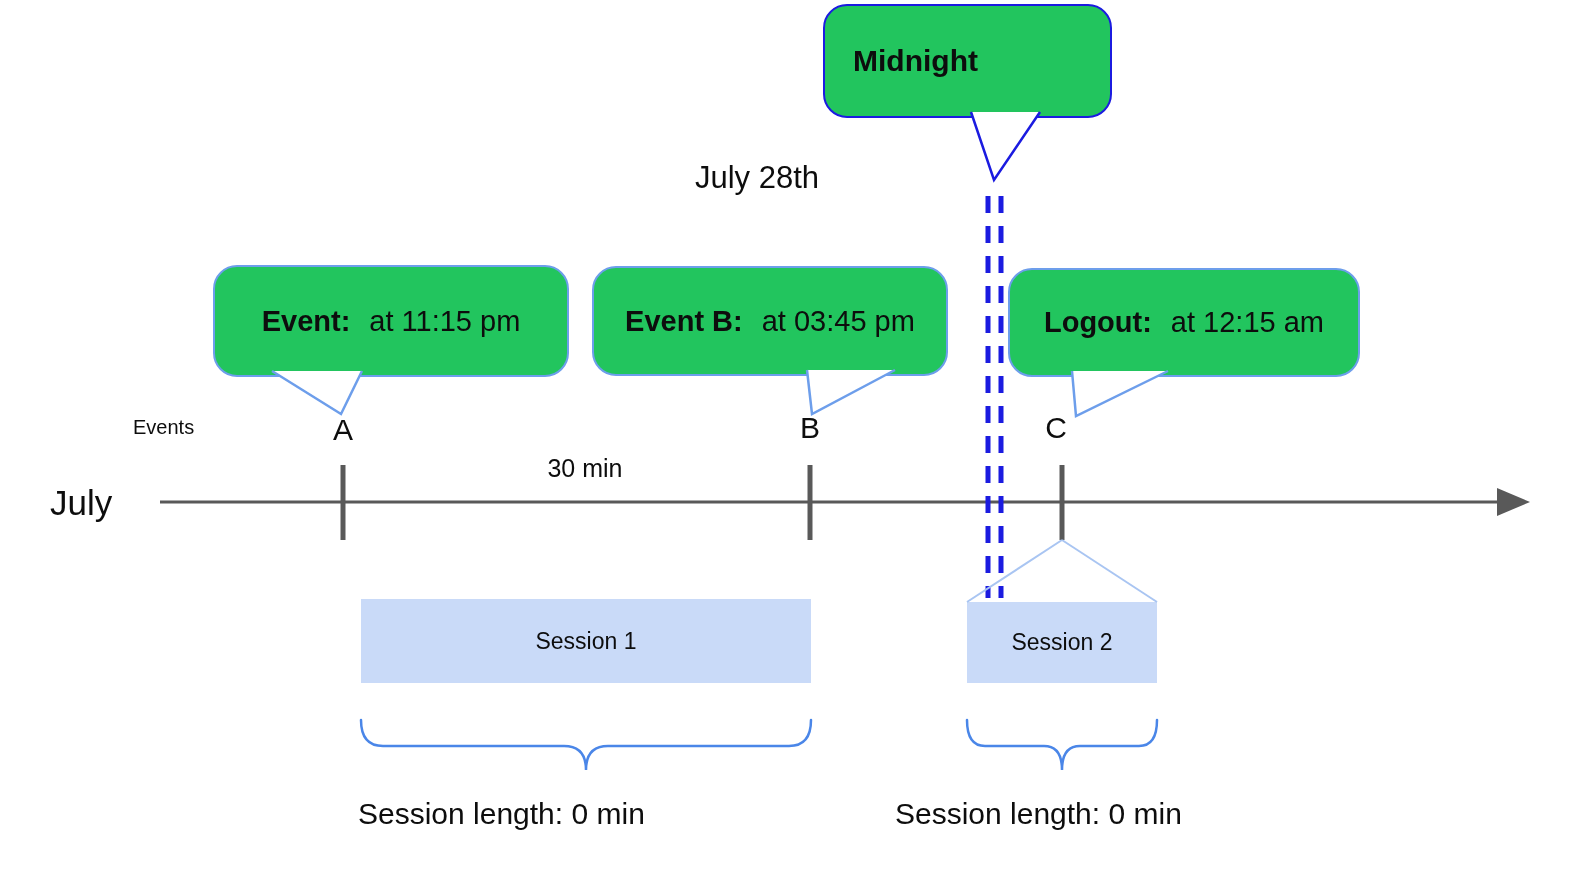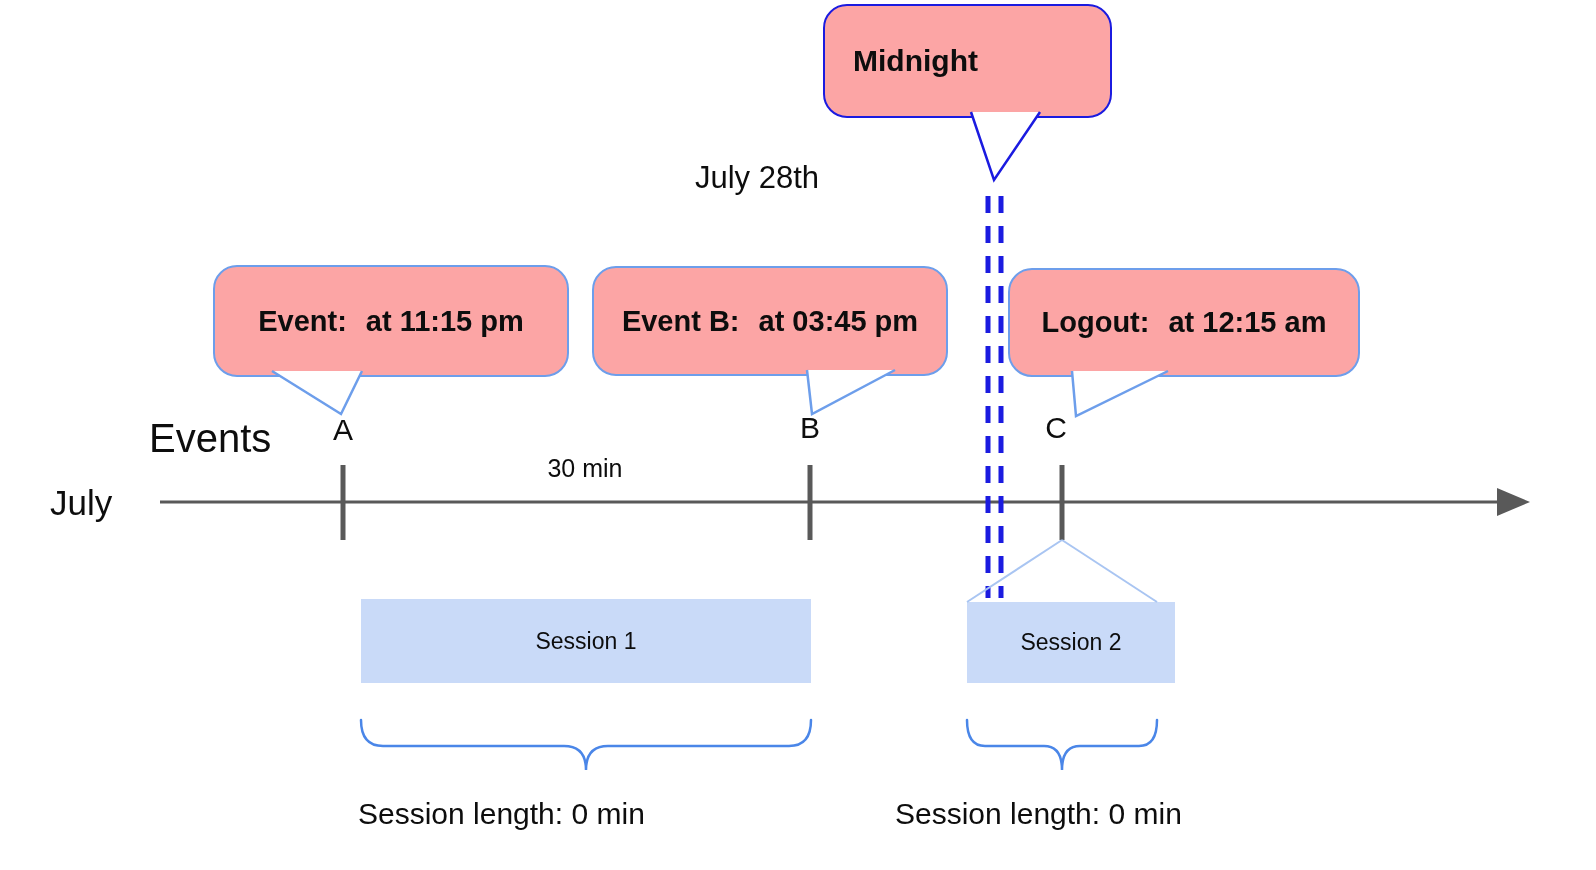--- a/index.html
+++ b/index.html
@@ -7,41 +7,41 @@
     position:relative;
     width:1596px;height:870px;
     background:#ffffff;
     font-family:"Liberation Sans", sans-serif;
     color:#0d0d0d;
     overflow:hidden;
   }
   .abs{position:absolute;}
   .callout{
     position:absolute;
-    background:#fca5a5;
+    background:#22c55e;
     border:2.5px solid #6d9eeb;
     border-radius:24px;
     display:flex;align-items:center;justify-content:center;
     font-size:29px;
     white-space:nowrap;
     z-index:2;
   }
   .callout .t-bold{font-weight:700;}
-  .callout .t-reg{margin-left:19px;font-weight:700;}
+  .callout .t-reg{margin-left:19px;font-weight:400;}
   .callout.midnight{
     border-color:#1b1be0;
     justify-content:flex-start;
     padding-left:28px;
     font-size:30px;font-weight:700;
   }
   .datelabel{
     position:absolute;width:220px;text-align:center;
     font-size:31px;z-index:1;
   }
-  .axis-label{position:absolute;font-size:40px;z-index:1;margin-left:16px;}
+  .axis-label{position:absolute;font-size:20px;z-index:1;}
   .user-label{position:absolute;font-size:35px;z-index:1;}
   .marker-letter{
     position:absolute;width:60px;text-align:center;
     font-size:30px;z-index:3;
   }
   .interval-label{
     position:absolute;width:120px;text-align:center;
     font-size:25px;z-index:1;
   }
   .session-box{
@@ -89,21 +89,21 @@
 
   <div class="marker-letter" style="left:313px;top:413px;">A</div>
   <div class="marker-letter" style="left:780px;top:411px;">B</div>
   <div class="marker-letter" style="left:1026px;top:411px;">C</div>
 
   <div class="interval-label" style="left:525px;top:454px;">30 min</div>
 
   <div class="session-box" style="left:361px;top:599px;width:450px;height:84px;">
     <span>Session 1</span>
   </div>
-  <div class="session-box" style="left:967px;top:602px;width:208px;height:81px;">
+  <div class="session-box" style="left:967px;top:602px;width:190px;height:81px;">
     <span>Session 2</span>
   </div>
 
   <div class="session-length" style="left:358px;top:797px;">Session length: 0 min</div>
   <div class="session-length" style="left:895px;top:797px;">Session length: 0 min</div>
 
   <svg class="overlay" width="1596" height="870" viewBox="0 0 1596 870">
 
     <line x1="160" y1="502" x2="1500" y2="502" stroke="#595959" stroke-width="3"></line>
     <polygon points="1530,502 1497,488 1497,516" fill="#595959"></polygon>

